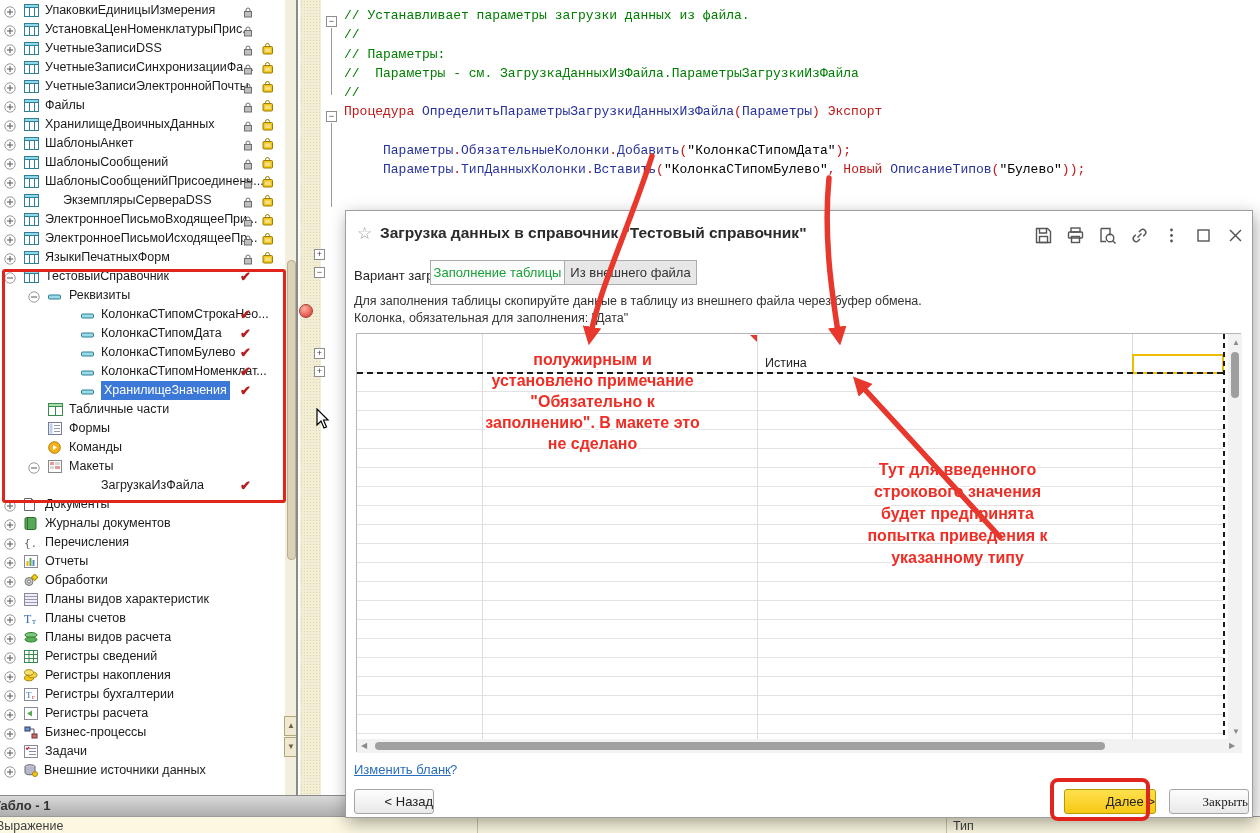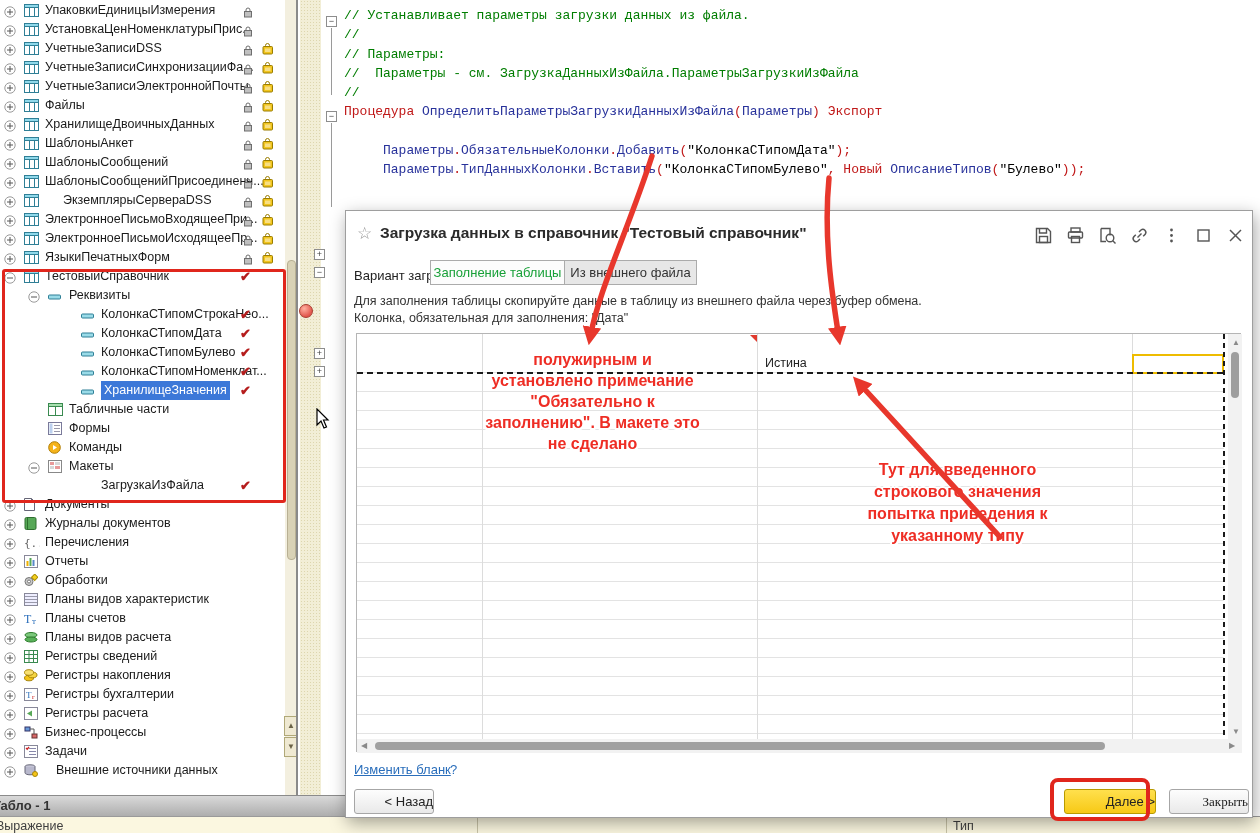--- a/index.html
+++ b/index.html
@@ -706,21 +706,21 @@
         <span class="expando" style="left:4px"><svg width="12" height="12">
             <circle cx="6" cy="6" r="5.2" fill="#fff" stroke="#9a9a9a"></circle>
             <line x1="3" y1="6" x2="9" y2="6" stroke="#555"></line>
             <line x1="6" y1="3" x2="6" y2="9" stroke="#555"></line>
           </svg></span>
         <span class="ticon" style="left:24px"><svg width="14" height="13">
             <ellipse cx="6" cy="2.8" rx="5" ry="2" fill="#c8c8d8" stroke="#667"></ellipse>
             <path d="M1 2.8v6c0 1.1 2.2 2 5 2s5-.9 5-2v-6" fill="#b8b8cc" stroke="#667"></path>
             <circle cx="11" cy="10" r="2.5" fill="#f5c518" stroke="#a8860b"></circle>
           </svg></span>
-        <span class="lbl" style="left:56px">Внешние источники данных</span>
+        <span class="lbl" style="left:44px">Внешние источники данных</span>
       </div>
     </div>
   <div id="tree-scroll">
       <div class="thumb"></div>
     </div>
   <div class="mini-btn" style="top:716px;">▲</div>
   <div class="mini-btn" style="top:737px;">▼</div>
 </div>
 
 <div id="gutter"></div>
@@ -851,20 +851,21 @@
 <div class="rednote" id="note1">
     <div>полужирным и</div>
     <div>установлено примечание</div>
     <div>"Обязательно к</div>
     <div>заполнению". В макете это</div>
     <div>не сделано</div>
   </div>
 <div class="rednote" id="note2">
     <div>Тут для введенного</div>
     <div>строкового значения</div>
+    <div>будет предпринята</div>
     <div>попытка приведения к</div>
     <div>указанному типу</div>
   </div>
 
 <svg id="arrows">
   <defs>
     <marker id="ah" viewBox="0 0 10 10" refX="6" refY="5" markerWidth="3.4" markerHeight="3.4" orient="auto">
       <path d="M0,0 L10,5 L0,10 z" fill="#e8372c"></path>
     </marker>
   </defs>

